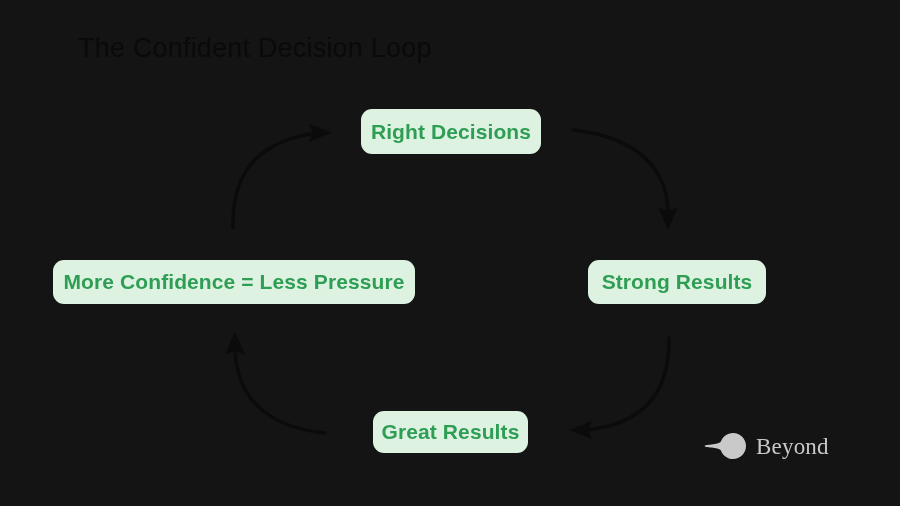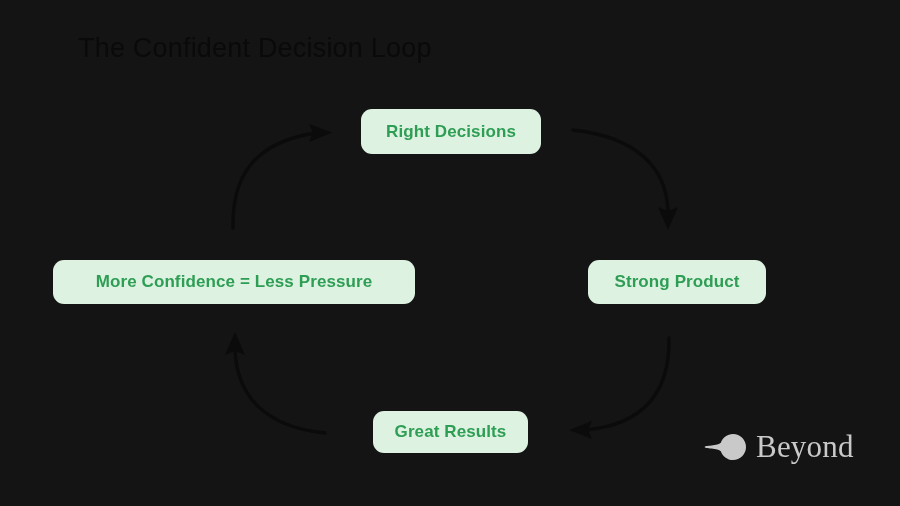--- a/index.html
+++ b/index.html
@@ -30,21 +30,21 @@
 
   
   .node {
     position: absolute;
     display: flex;
     align-items: center;
     justify-content: center;
     background: #ddf2e1;
     border-radius: 11px;
     color: #2f9e55;
-    font-size: 17px;
+    font-size: 21px;
     font-weight: bold;
     letter-spacing: 0.1px;
     white-space: nowrap;
     box-sizing: border-box;
   }
   #node-right-decisions {
     left: 361px;  top: 109px;  width: 180px; height: 45px;
   }
   #node-strong-product {
     left: 588px;  top: 260px;  width: 178px; height: 44px;
@@ -80,21 +80,21 @@
     top: 431px;
     display: flex;
     align-items: center;
     gap: 6px;
   }
   #brand-mark {
     display: block;
   }
   #brand-word {
     font-family: "Liberation Serif", serif;
-    font-size: 31px;
+    font-size: 23px;
     font-weight: 400;
     color: #c9c9c9;
     letter-spacing: 0.2px;
     line-height: 1;
   }
 </style>
 </head>
 <body>
 
 <div id="slide">
@@ -122,21 +122,21 @@
       <path class="arrow-path" d="M 325 433 C 266 427 237 397 235 350"></path>
       <polygon class="arrow-head" points="225,355 235,332 245,355 235,351"></polygon>
     </g>
   </svg>
 
   <div class="node" id="node-right-decisions">
     <span>Right Decisions</span>
   </div>
 
   <div class="node" id="node-strong-product">
-    <span>Strong Product</span>
+    <span>Strong Results</span>
   </div>
 
   <div class="node" id="node-more-confidence">
     <span>More Confidence = Less Pressure</span>
   </div>
 
   <div class="node" id="node-great-results">
     <span>Great Results</span>
   </div>
 

